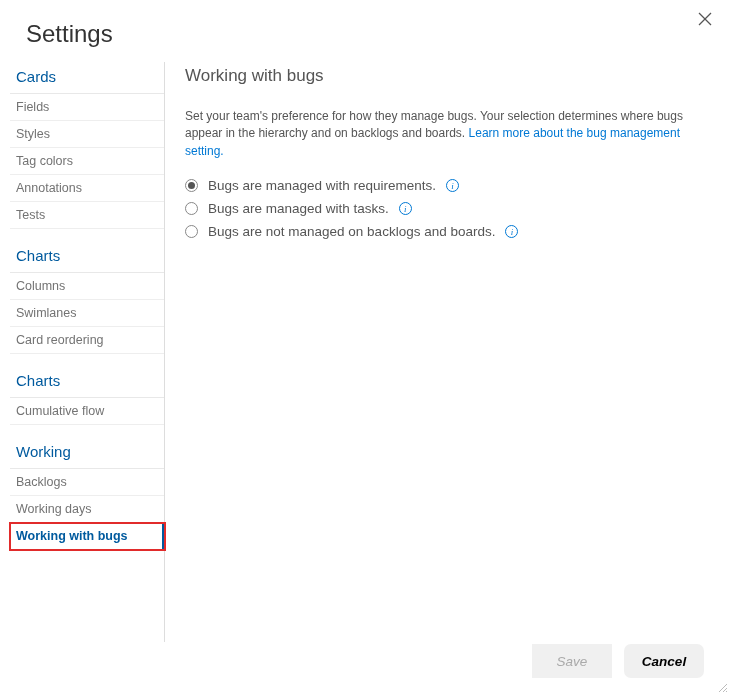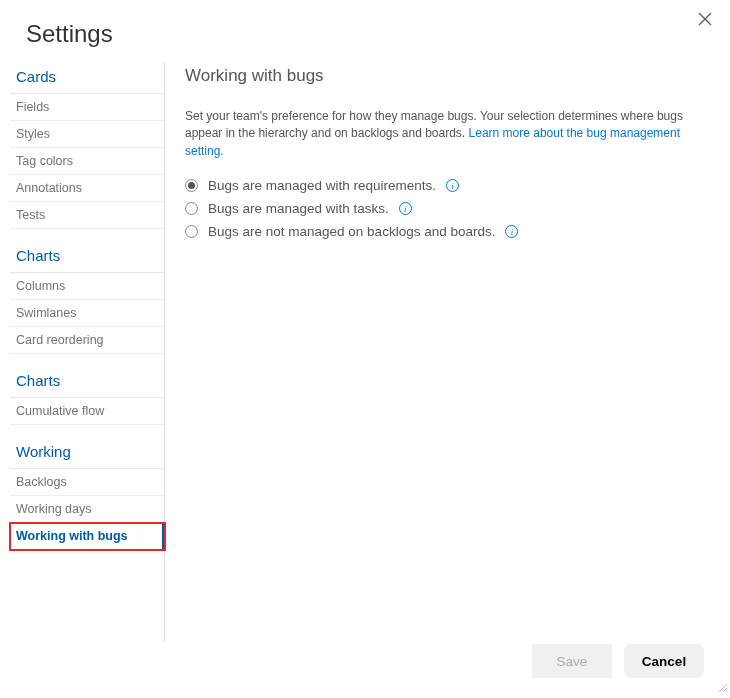--- a/index.html
+++ b/index.html
@@ -125,20 +125,21 @@
     font-family: Georgia, serif;
     cursor: pointer;
     flex-shrink: 0;
   }
   .footer {
     position: absolute;
     bottom: 20px;
     right: 26px;
     display: flex;
     gap: 12px;
+    font-style: italic;
   }
   .btn {
     min-width: 80px;
     height: 34px;
     display: inline-flex;
     align-items: center;
     justify-content: center;
     background: #f0f0f0;
     font-size: 13.5px;
     cursor: pointer;

